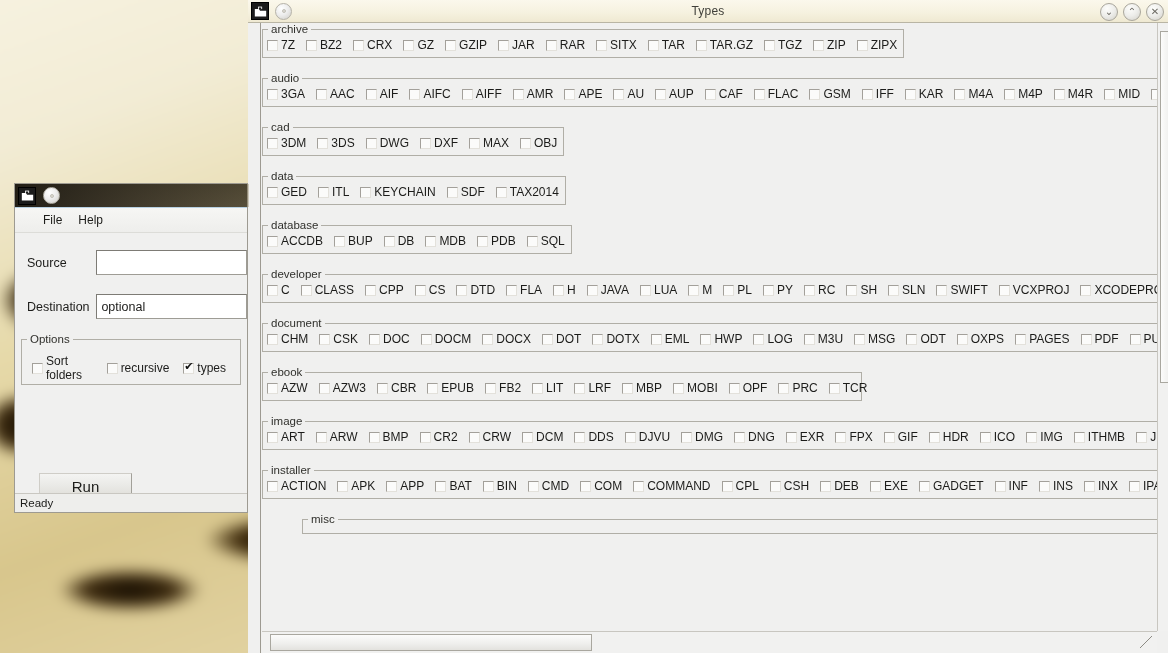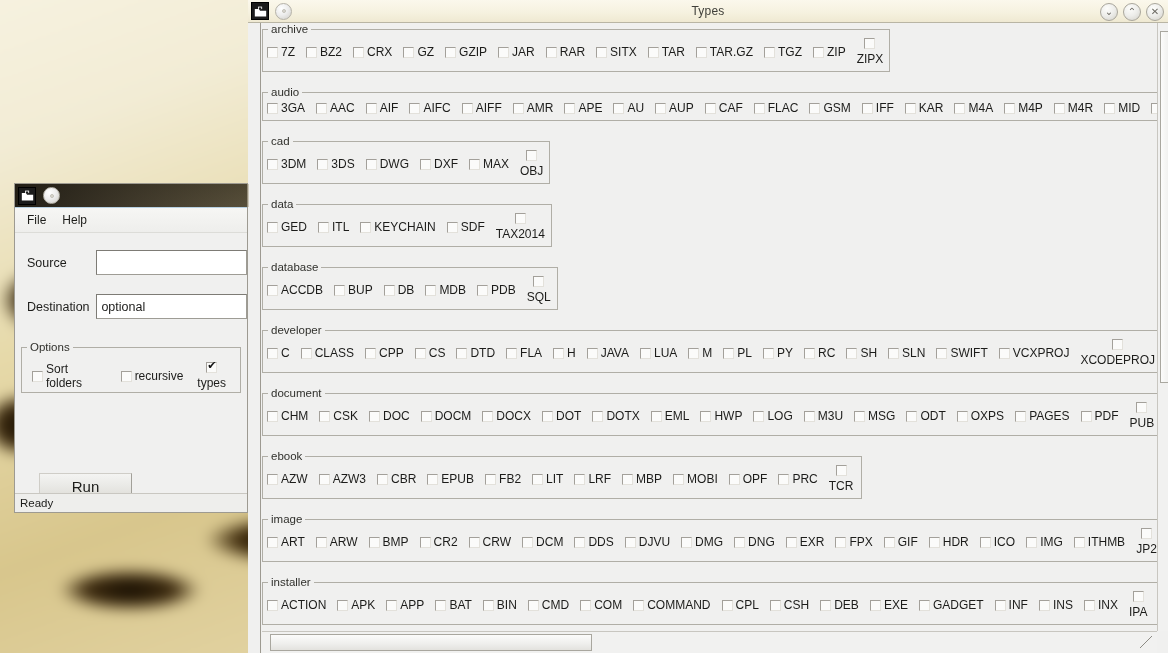--- a/index.html
+++ b/index.html
@@ -97,21 +97,21 @@
     background: transparent;
   }
   fieldset.grp > legend {
     font-size: 11.5px; color: #30302c; padding: 0 3px; margin-left: 5px;
   }
   .row { display: flex; align-items: center; padding: 3px 4px 5px 4px; white-space: nowrap; }
   .cb {
     display: inline-flex; align-items: center; gap: 3px;
     margin-right: 11px; font-size: 12px; color: #1c1c1a;
   }
-  .cb:last-child { margin-right: 2px; flex-direction: column; }
+  .cb:last-child { margin-right: 2px; }
   .box {
     width: 11px; height: 11px; flex: 0 0 11px;
     background: #fbfbfa;
     border: 1px solid #a3a09a;
     border-right-color: #e3e1db; border-bottom-color: #e3e1db;
     position: relative;
   }
   .box.checked::after {
     content: "✔"; position:absolute; left:0px; top:-3px;
     font-size: 11px; color:#111; line-height:11px;
@@ -156,21 +156,21 @@
     position:absolute; left:0; top:0; height:23px; width:234px;
     background: linear-gradient(to right, rgba(30,26,18,.86), rgba(60,52,34,.55) 55%, rgba(120,104,62,.30));
     display:flex; align-items:center; gap:7px; padding-left:3px;
   }
   #sorter-client {
     position:absolute; left:0; top:23px; width:232px; height:305px;
     background:#f0f0ef; border-top:1px solid #b7d0e2;
   }
   .menubar {
     height: 25px; display:flex; align-items:center; gap:16px;
-    padding-left: 12px; font-size: 12px; color:#1d1d1a;
+    padding-left: 28px; font-size: 12px; color:#1d1d1a;
     border-bottom: 1px solid #dcdcd8;
     background: linear-gradient(to bottom,#f6f6f4,#eeeeec);
   }
   .menubar span { cursor: default; }
   .field-row { display:flex; align-items:center; padding: 0 0 0 12px; }
   .field-label { font-size:12.5px; color:#1c1c1a; }
   .field-input {
     height: 25px; background:#ffffff;
     border:1px solid #9e9c95; border-top-color:#7d7b75; border-left-color:#7d7b75;
     font-size:12.5px; color:#1c1c1a; padding: 4px 4px;
@@ -819,21 +819,21 @@
       <div class="field-row" style="margin-top:17px;">
         <div class="field-label" style="width:74px;">Source</div>
         <div class="field-input" style="width:160px;"></div>
       </div>
 
       <div class="field-row" style="margin-top:19px;">
         <div class="field-label" style="width:74px;">Destination</div>
         <div class="field-input" style="width:160px;">optional</div>
       </div>
 
-      <fieldset id="opt-fieldset" style="margin-top:22px;">
+      <fieldset id="opt-fieldset" style="margin-top:14px;">
         <legend>Options</legend>
         <div class="opt-row">
           <span class="cb">
             <span class="box"></span>
             <span>Sort folders</span>
           </span>
           <span class="cb">
             <span class="box"></span>
             <span>recursive</span>
           </span>

